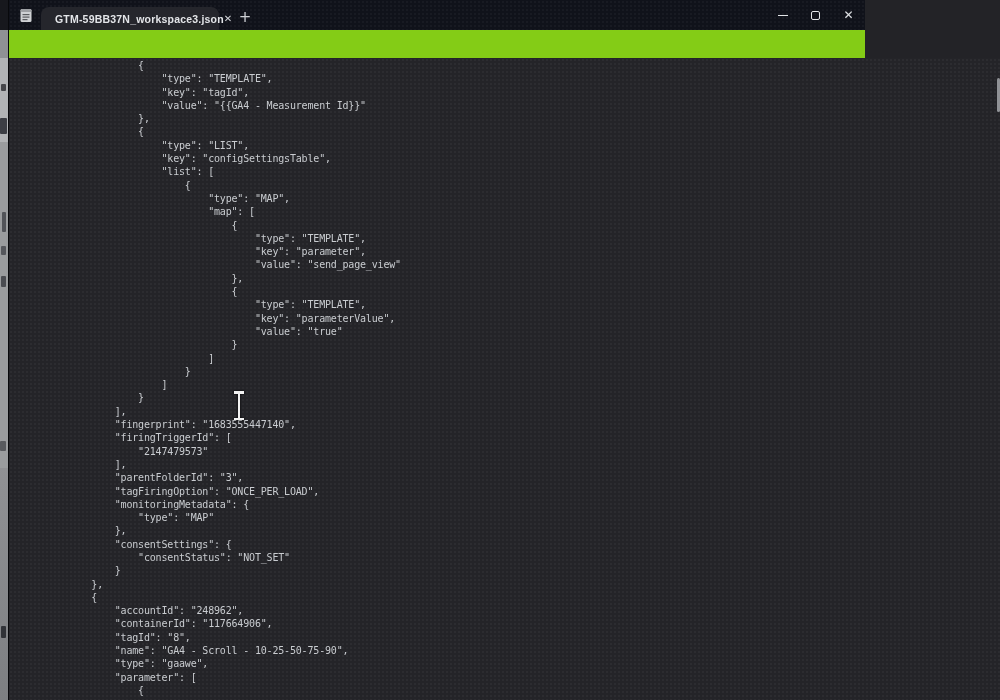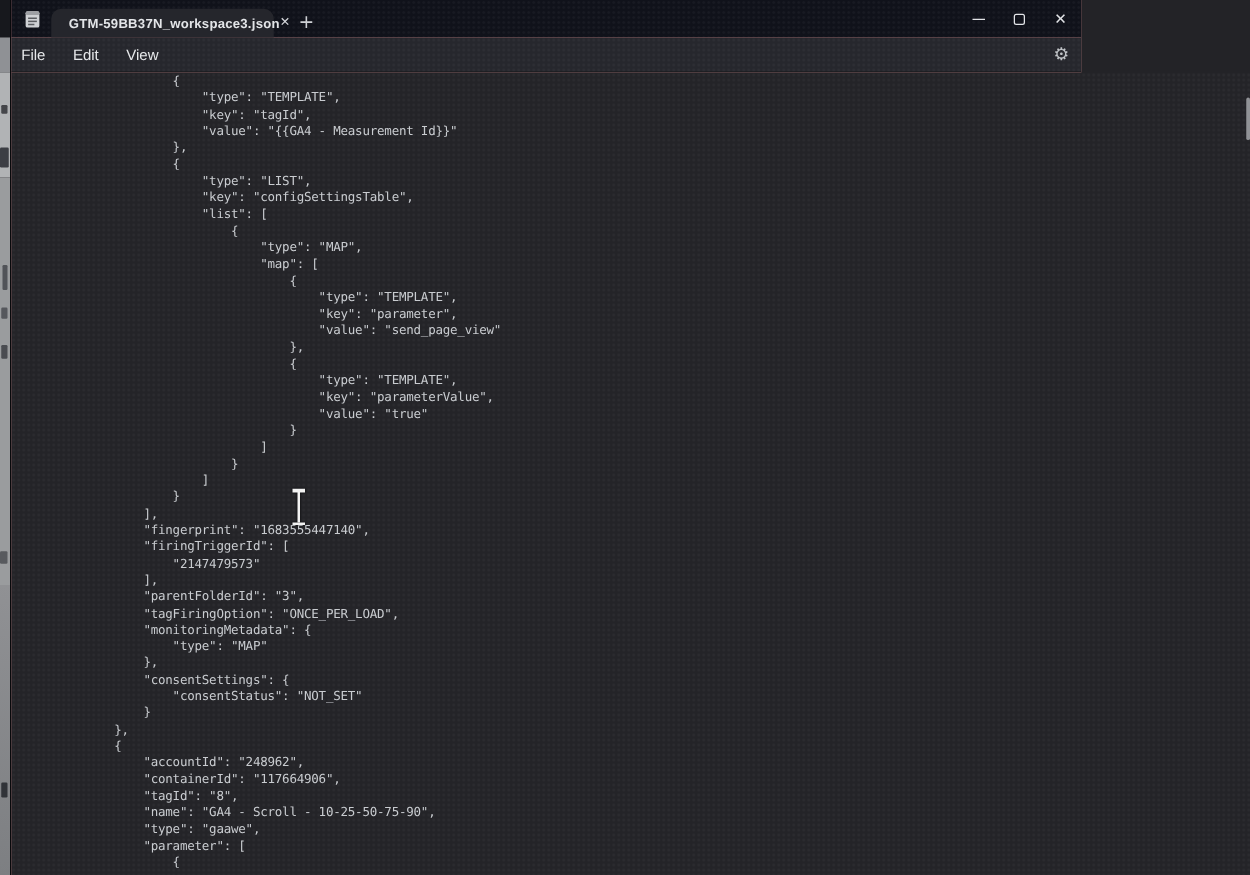--- a/index.html
+++ b/index.html
@@ -13,21 +13,21 @@
   .bg-seg { position:absolute; left:0; width:8px; }
   .bg-seg.s1 { top:0;   height:30px;  background:#17181d; }
   .bg-seg.s2 { top:30px; height:28px; background:#8f9195; }
   .bg-seg.s3 { top:58px; height:84px; background:#b1b3b5; }
   .bg-seg.s4 { top:142px; height:326px; background:#9a9c9e; }
   .bg-seg.s5 { top:468px; height:232px; background:linear-gradient(#909194,#7d7f82); }
   .bg-frag { position:absolute; border-radius:1px; }
 
   
   .window { position:absolute; left:8px; top:0; width:857px; height:700px;
-            background:#fca5a5; border-left:1px solid #08090c; }
+            background:#84cc16; border-left:1px solid #08090c; }
   .dots { background-image:radial-gradient(rgba(255,255,255,0.035) 1px, transparent 1.2px);
           background-size:4px 4px; }
 
   
   .titlebar { position:absolute; left:0; top:0; width:100%; height:30px;
               background-color:#10121a; }
   .app-icon { position:absolute; left:10px; top:8px; width:14px; height:15px; }
   .tab { position:absolute; left:32px; top:7px; width:178px; height:23px;
          background:#25262c; border-radius:8px 8px 0 0;
          display:flex; align-items:center; }
@@ -114,26 +114,20 @@
         <div class="win-btn">
             <span class="min-glyph"></span>
           </div>
         <div class="win-btn">
             <span class="max-glyph"></span>
           </div>
         <div class="win-btn close-glyph">✕</div>
       </div>
     </div>
 
-    <div class="menubar dots">
-      <span class="menu-item">File</span>
-      <span class="menu-item">Edit</span>
-      <span class="menu-item">View</span>
-      <span class="gear">⚙</span>
-    </div>
 
     <div class="editor dots">
       <pre class="code">            {
                 "type": "TEMPLATE",
                 "key": "tagId",
                 "value": "{{GA4 - Measurement Id}}"
             },
             {
                 "type": "LIST",
                 "key": "configSettingsTable",

